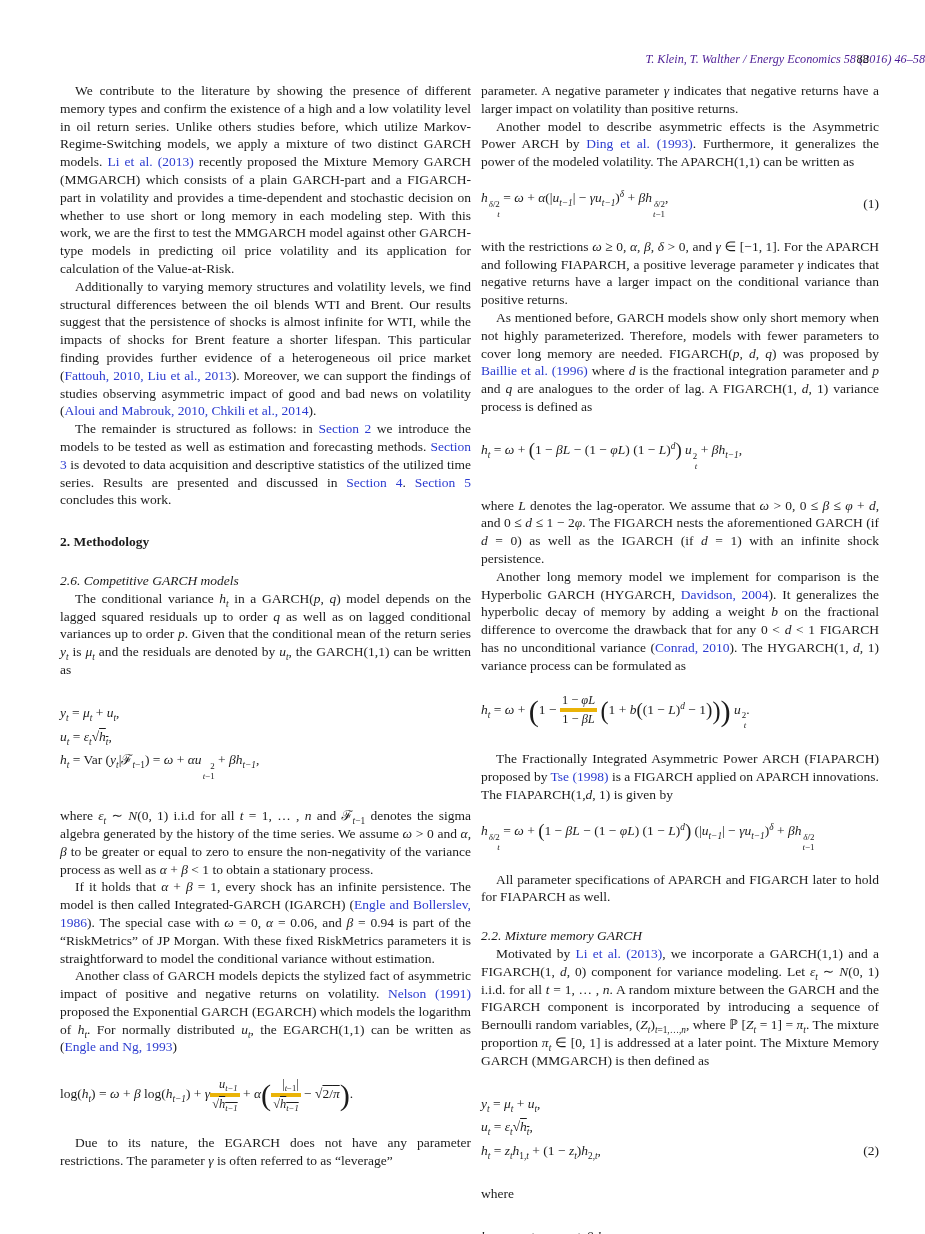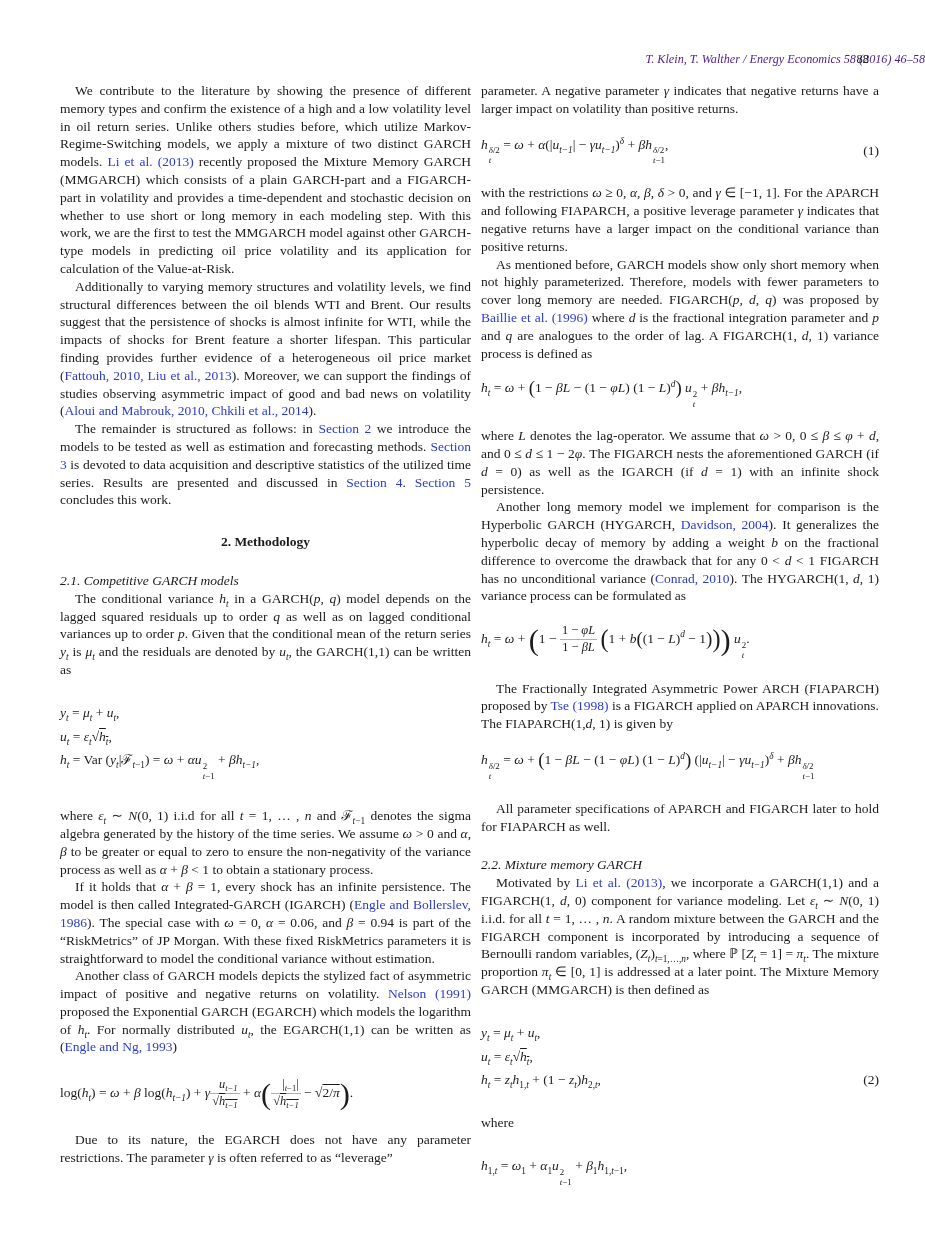--- a/index.html
+++ b/index.html
@@ -15,59 +15,59 @@
   }
   .pageno { position:absolute; top:52px; right:56px; font-size:12.5px; color:#1b1b1b; }
   .col {
     position:absolute; top:82px; font-size:13.5px; line-height:17.8px;
     text-align:justify; color:#1b1b1b;
   }
   .col-left  { left:60px;  width:411px; }
   .col-right { left:481px; width:398px; }
   p { margin:0; }
   p.ind { text-indent:15px; }
-  .h2 { font-weight:bold; margin:24px 0 0 0; text-align:center; }
+  .h2 { font-weight:bold; margin:24px 0 0 0; text-align:left; }
   .h3 { font-style:italic; margin:21px 0 0 0; text-align:left; }
   .sp { }
   .eqblock { margin:25px 0; text-align:left; }
   .eqline { margin:6px 0; white-space:nowrap; }
   .eqwrap { position:relative; padding-right:30px; }
   .eqnum { position:absolute; right:0; top:50%; transform:translateY(-50%); }
   .lnk { color:#2b3bd0; text-decoration:none; cursor:pointer; }
   sub, sup { font-size:69%; line-height:0; }
   .ss {
-    display:inline-flex; flex-direction:column; align-items:flex-start;
+    display:inline-flex; flex-direction:column; align-items:flex-end;
     font-size:66%; line-height:1.12; vertical-align:-0.55em; margin-left:1px;
   }
   .ol { text-decoration:overline; }
   .frac {
     display:inline-block; vertical-align:middle; text-align:center;
     font-size:92%; line-height:1.12;
   }
   .frac > .n { display:block; padding:0 2px 1px;text-align:right; }
-  .frac > .d { display:block; border-top:1px solid #eab308; padding:1px 2px 0; }
+  .frac > .d { display:block; border-top:4px solid #eab308; padding:1px 2px 0; }
   .b1 { font-size:140%; vertical-align:-0.13em; }
   .b2 { font-size:180%; vertical-align:-0.2em; font-weight:300; }
   .b3 { font-size:225%; vertical-align:-0.24em; font-weight:300; }
 </style>
 </head>
 <body>
 
 <div class="page">
 
   <div class="runhead">T. Klein, T. Walther / Energy Economics 58 (2016) 46–58</div>
   <div class="pageno">88</div>
 
   <div class="col col-left">
     <p class="ind">We contribute to the literature by showing the presence of different memory types and confirm the existence of a high and a low volatility level in oil return series. Unlike others studies before, which utilize Markov-Regime-Switching models, we apply a mixture of two distinct GARCH models. <span class="lnk">Li et al. (2013)</span> recently proposed the Mixture Memory GARCH (MMGARCH) which consists of a plain GARCH-part and a FIGARCH-part in volatility and provides a time-dependent and stochastic decision on whether to use short or long memory in each modeling step. With this work, we are the first to test the MMGARCH model against other GARCH-type models in predicting oil price volatility and its application for calculation of the Value-at-Risk.</p>
     <p class="ind">Additionally to varying memory structures and volatility levels, we find structural differences between the oil blends WTI and Brent. Our results suggest that the persistence of shocks is almost infinite for WTI, while the impacts of shocks for Brent feature a shorter lifespan. This particular finding provides further evidence of a heterogeneous oil price market (<span class="lnk">Fattouh, 2010, Liu et al., 2013</span>). Moreover, we can support the findings of studies observing asymmetric impact of good and bad news on volatility (<span class="lnk">Aloui and Mabrouk, 2010, Chkili et al., 2014</span>).</p>
     <p class="ind">The remainder is structured as follows: in <span class="lnk">Section 2</span> we introduce the models to be tested as well as estimation and forecasting methods. <span class="lnk">Section 3</span> is devoted to data acquisition and descriptive statistics of the utilized time series. Results are presented and discussed in <span class="lnk">Section 4</span>. <span class="lnk">Section 5</span> concludes this work.</p>
 
     <p class="h2">2. Methodology</p>
-    <p class="h3">2.1. Competitive GARCH models</p>
+    <p class="h3">2.6. Competitive GARCH models</p>
 
     <p class="ind sp">The conditional variance <i>h<sub>t</sub></i> in a GARCH(<i>p</i>, <i>q</i>) model depends on the lagged squared residuals up to order <i>q</i> as well as on lagged conditional variances up to order <i>p</i>. Given that the conditional mean of the return series <i>y<sub>t</sub></i> is <i>μ<sub>t</sub></i> and the residuals are denoted by <i>u<sub>t</sub></i>, the GARCH(1,1) can be written as</p>
 
     <div class="eqblock">
       <div class="eqline"><i>y<sub>t</sub></i> = <i>μ<sub>t</sub></i> + <i>u<sub>t</sub></i>,</div>
       <div class="eqline"><i>u<sub>t</sub></i> = <i>ε<sub>t</sub></i>√<span class="ol"><i>h<sub>t</sub></i></span>,</div>
       <div class="eqline"><i>h<sub>t</sub></i> = Var (<i>y<sub>t</sub></i>|ℱ<sub><i>t</i>−1</sub>) = <i>ω</i> + <i>αu</i><span class="ss">
             <span>2</span>
             <span><i>t</i>−1</span>
           </span> + <i>βh<sub>t−1</sub></i>,</div>
@@ -79,36 +79,37 @@
 
     <div class="eqblock" style="margin:22px 0;">
       <div class="eqline">log(<i>h<sub>t</sub></i>) = <i>ω</i> + <i>β</i> log(<i>h<sub>t−1</sub></i>) + <i>γ</i><span class="frac"><span class="n"><i>u<sub>t−1</sub></i></span><span class="d">√<span class="ol"><i>h<sub>t−1</sub></i></span></span></span> + <i>α</i><span class="b3">(</span><span class="frac"><span class="n">|<sub><i>t</i>−1</sub>|</span><span class="d">√<span class="ol"><i>h<sub>t−1</sub></i></span></span></span> − √<span class="ol">2/<i>π</i></span><span class="b3">)</span>.</div>
     </div>
 
     <p class="ind">Due to its nature, the EGARCH does not have any parameter restrictions. The parameter <i>γ</i> is often referred to as “leverage”</p>
   </div>
 
   <div class="col col-right">
     <p>parameter. A negative parameter <i>γ</i> indicates that negative returns have a larger impact on volatility than positive returns.</p>
+    <p class="ind">Another model to describe asymmetric effects is the Asymmetric Power ARCH by <span class="lnk">Ding et al. (1993)</span>. Furthermore, it generalizes the power of the modeled volatility. The APARCH(1,1) can be written as</p>
 
     <div class="eqblock eqwrap" style="margin:18px 0;">
       <div class="eqline"><i>h</i><span class="ss">
             <span><i>δ</i>/2</span>
             <span><i>t</i></span>
           </span> = <i>ω</i> + <i>α</i>(|<i>u<sub>t−1</sub></i>| − <i>γu<sub>t−1</sub></i>)<sup><i>δ</i></sup> + <i>βh</i><span class="ss">
             <span><i>δ</i>/2</span>
             <span><i>t</i>−1</span>
           </span>,</div>
       <span class="eqnum">(1)</span>
     </div>
 
     <p>with the restrictions <i>ω</i> ≥ 0, <i>α</i>, <i>β</i>, <i>δ</i> &gt; 0, and <i>γ</i> ∈ [−1, 1]. For the APARCH and following FIAPARCH, a positive leverage parameter <i>γ</i> indicates that negative returns have a larger impact on the conditional variance than positive returns.</p>
     <p class="ind">As mentioned before, GARCH models show only short memory when not highly parameterized. Therefore, models with fewer parameters to cover long memory are needed. FIGARCH(<i>p</i>, <i>d</i>, <i>q</i>) was proposed by <span class="lnk">Baillie et al. (1996)</span> where <i>d</i> is the fractional integration parameter and <i>p</i> and <i>q</i> are analogues to the order of lag. A FIGARCH(1, <i>d</i>, 1) variance process is defined as</p>
 
-    <div class="eqblock" style="margin:17px 0;">
+    <div class="eqblock" style="margin:25px 0;">
       <div class="eqline"><i>h<sub>t</sub></i> = <i>ω</i> + <span class="b1">(</span>1 − <i>βL</i> − (1 − <i>φL</i>) (1 − <i>L</i>)<sup><i>d</i></sup><span class="b1">)</span> <i>u</i><span class="ss">
             <span>2</span>
             <span><i>t</i></span>
           </span> + <i>βh<sub>t−1</sub></i>,</div>
     </div>
 
     <p>where <i>L</i> denotes the lag-operator. We assume that <i>ω</i> &gt; 0, 0 ≤ <i>β</i> ≤ <i>φ</i> + <i>d</i>, and 0 ≤ <i>d</i> ≤ 1 − 2<i>φ</i>. The FIGARCH nests the aforementioned GARCH (if <i>d</i> = 0) as well as the IGARCH (if <i>d</i> = 1) with an infinite shock persistence.</p>
     <p class="ind">Another long memory model we implement for comparison is the Hyperbolic GARCH (HYGARCH, <span class="lnk">Davidson, 2004</span>). It generalizes the hyperbolic decay of memory by adding a weight <i>b</i> on the fractional difference to overcome the drawback that for any 0 &lt; <i>d</i> &lt; 1 FIGARCH has no unconditional variance (<span class="lnk">Conrad, 2010</span>). The HYGARCH(1, <i>d</i>, 1) variance process can be formulated as</p>
 
     <div class="eqblock" style="margin:19px 0;">

